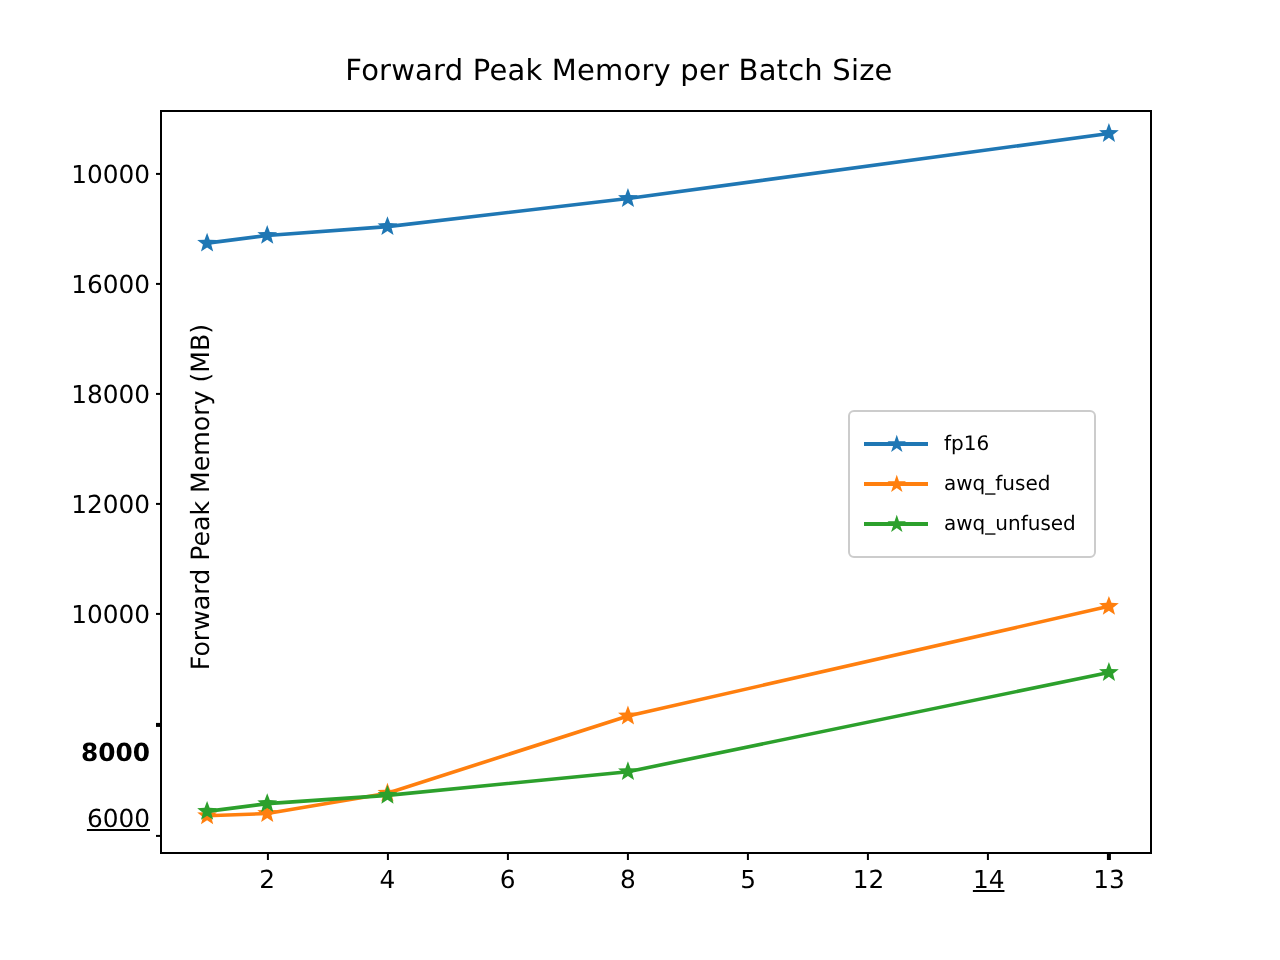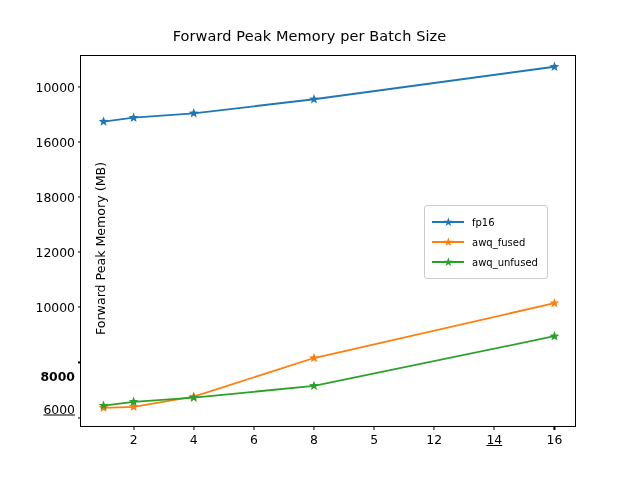--- a/index.html
+++ b/index.html
@@ -114,21 +114,21 @@
       <div class="xtick" style="left: 172.848px;">6</div>
       <div class="xtick-mark" style="left: 172.848px;"></div>
       <div class="xtick" style="left: 232.97px;">8</div>
       <div class="xtick-mark" style="left: 232.97px;"></div>
       <div class="xtick" style="left: 293.091px;">5</div>
       <div class="xtick-mark" style="left: 293.091px;"></div>
       <div class="xtick" style="left: 353.212px;">12</div>
       <div class="xtick-mark" style="left: 353.212px;"></div>
       <div class="xtick" style="left: 413.333px; text-decoration: underline;">14</div>
       <div class="xtick-mark" style="left: 413.333px;"></div>
-      <div class="xtick" style="left: 473.455px;">16</div>
+      <div class="xtick" style="left: 473.455px;">13</div>
       <div class="xtick-mark" style="left: 473.455px;"></div>
     </div>
 
   <div id="ylabel">Forward Peak Memory (MB)</div>
 
   <div id="legend">
       <div class="legend-row">
         <span class="legend-swatch">
           <span class="legend-line" style="background: rgb(31, 119, 180);"></span>
           <span class="legend-star" style="color: rgb(31, 119, 180);">★</span>

